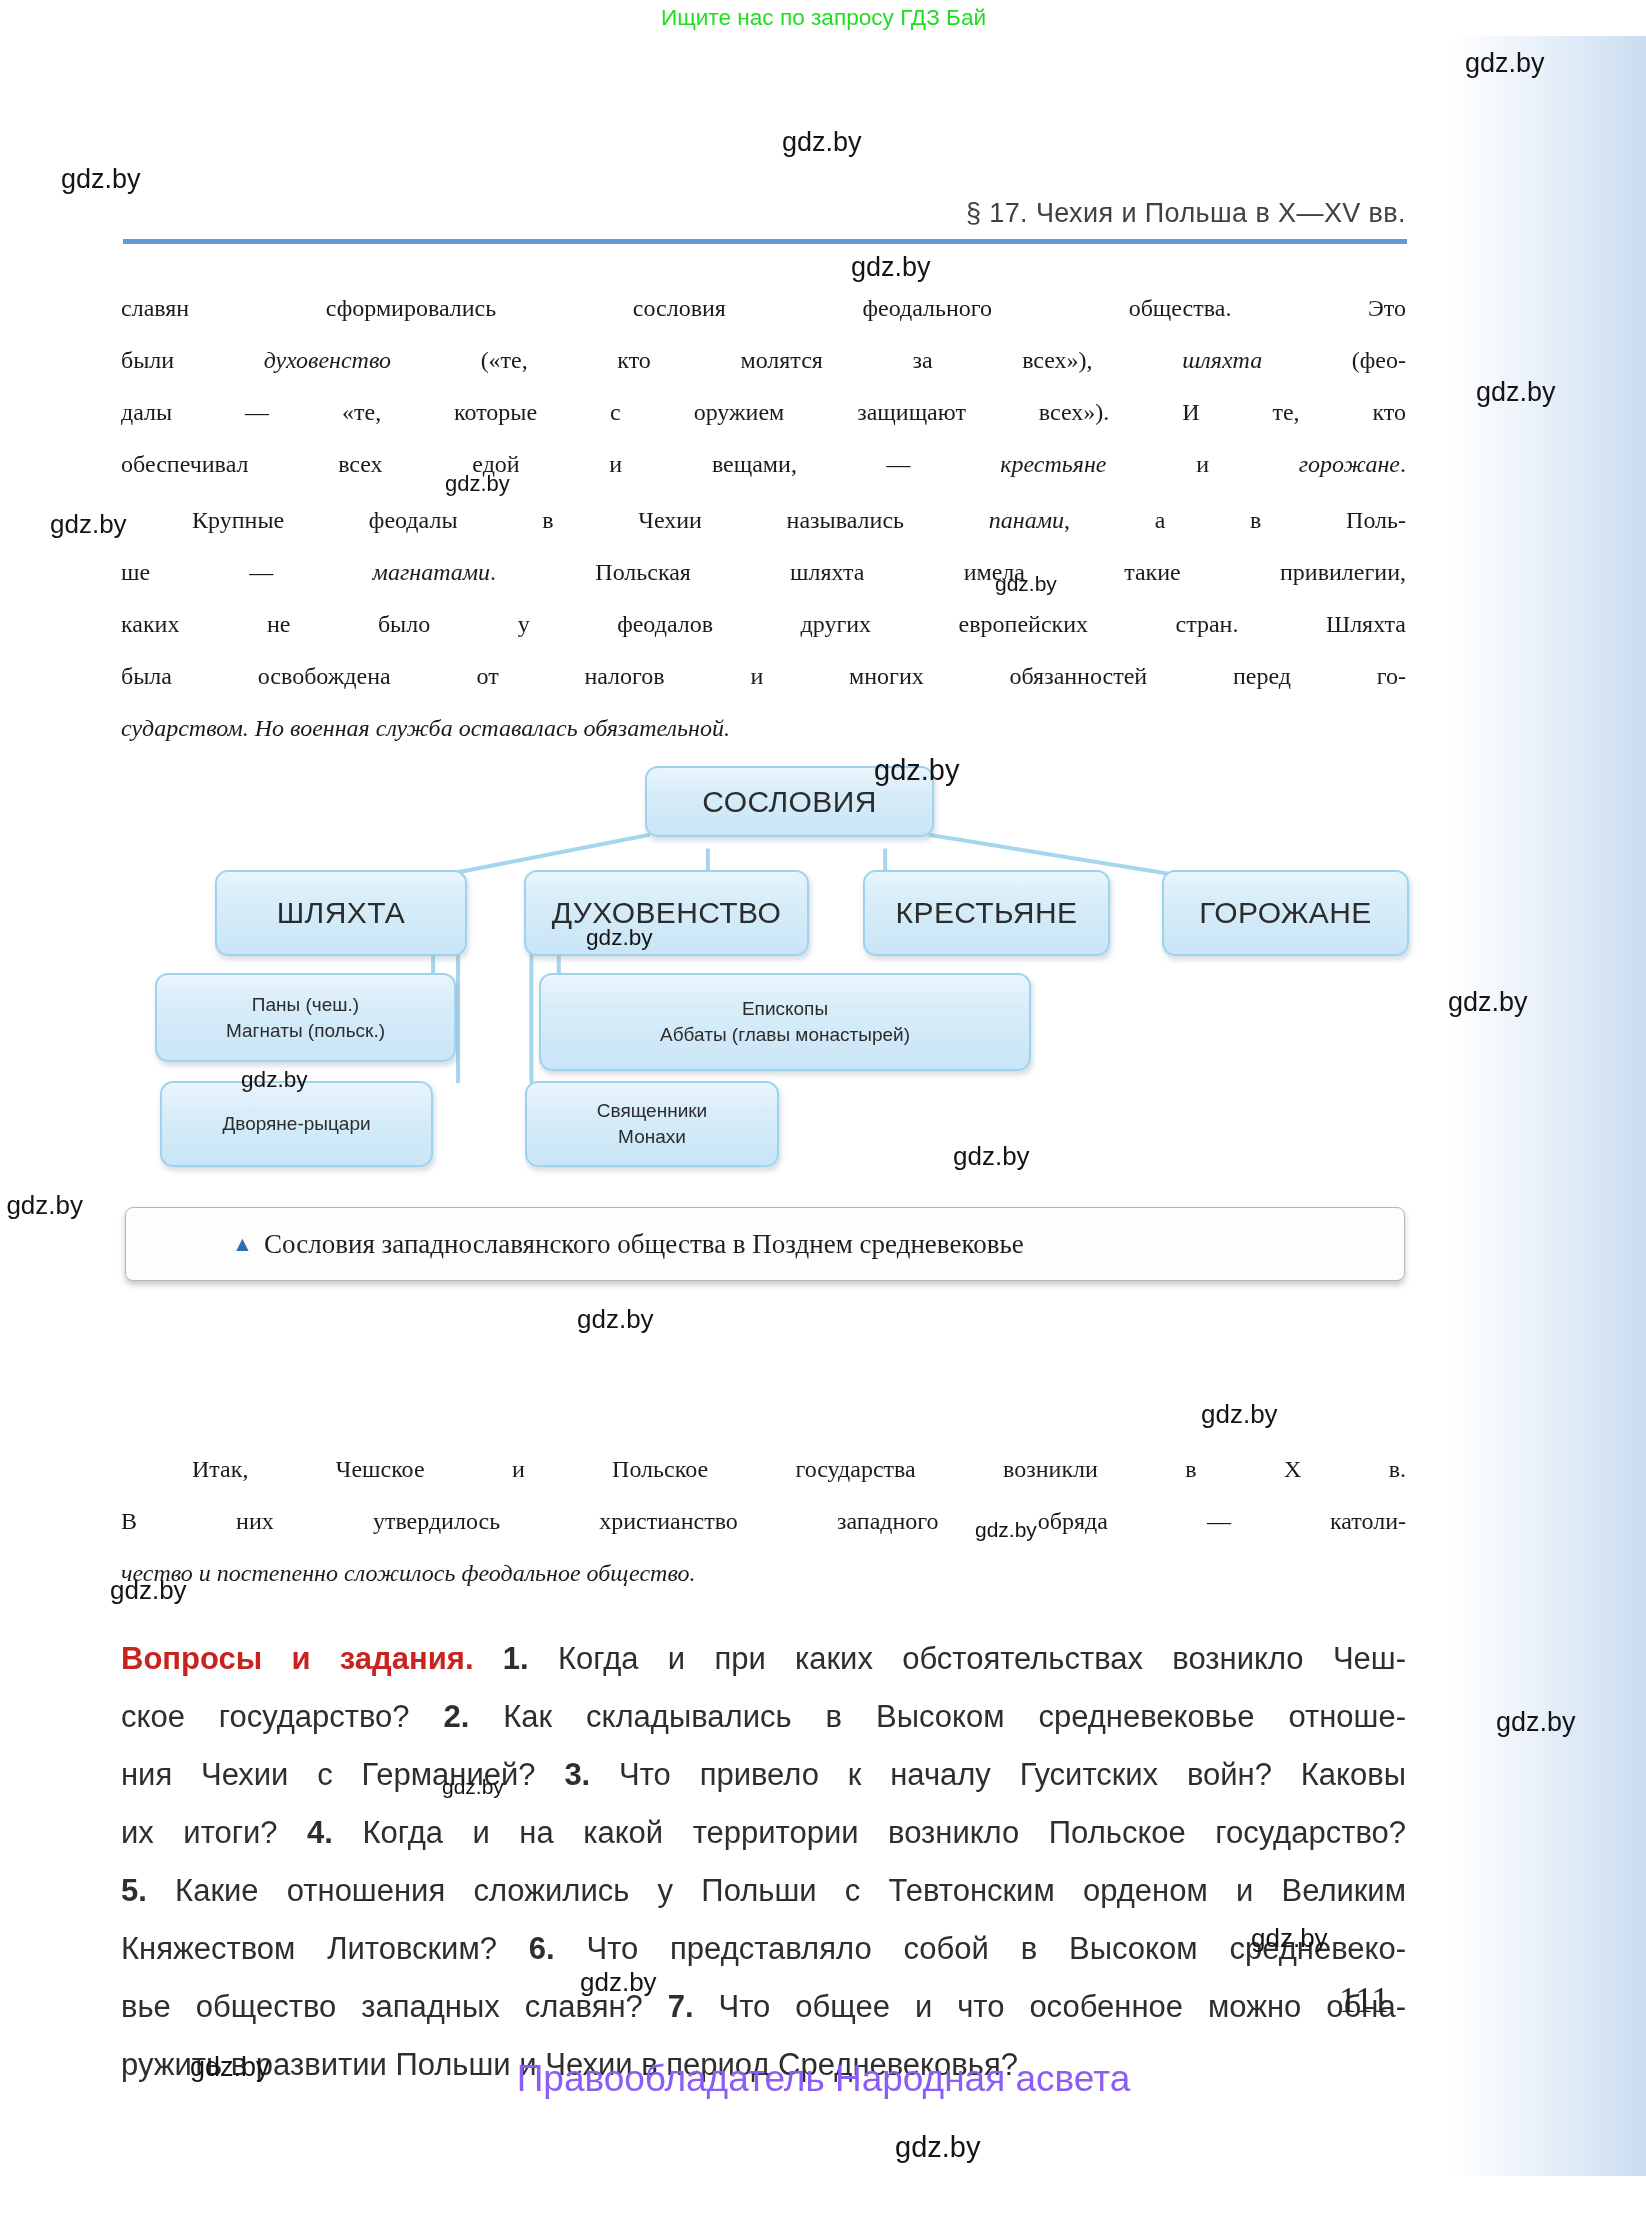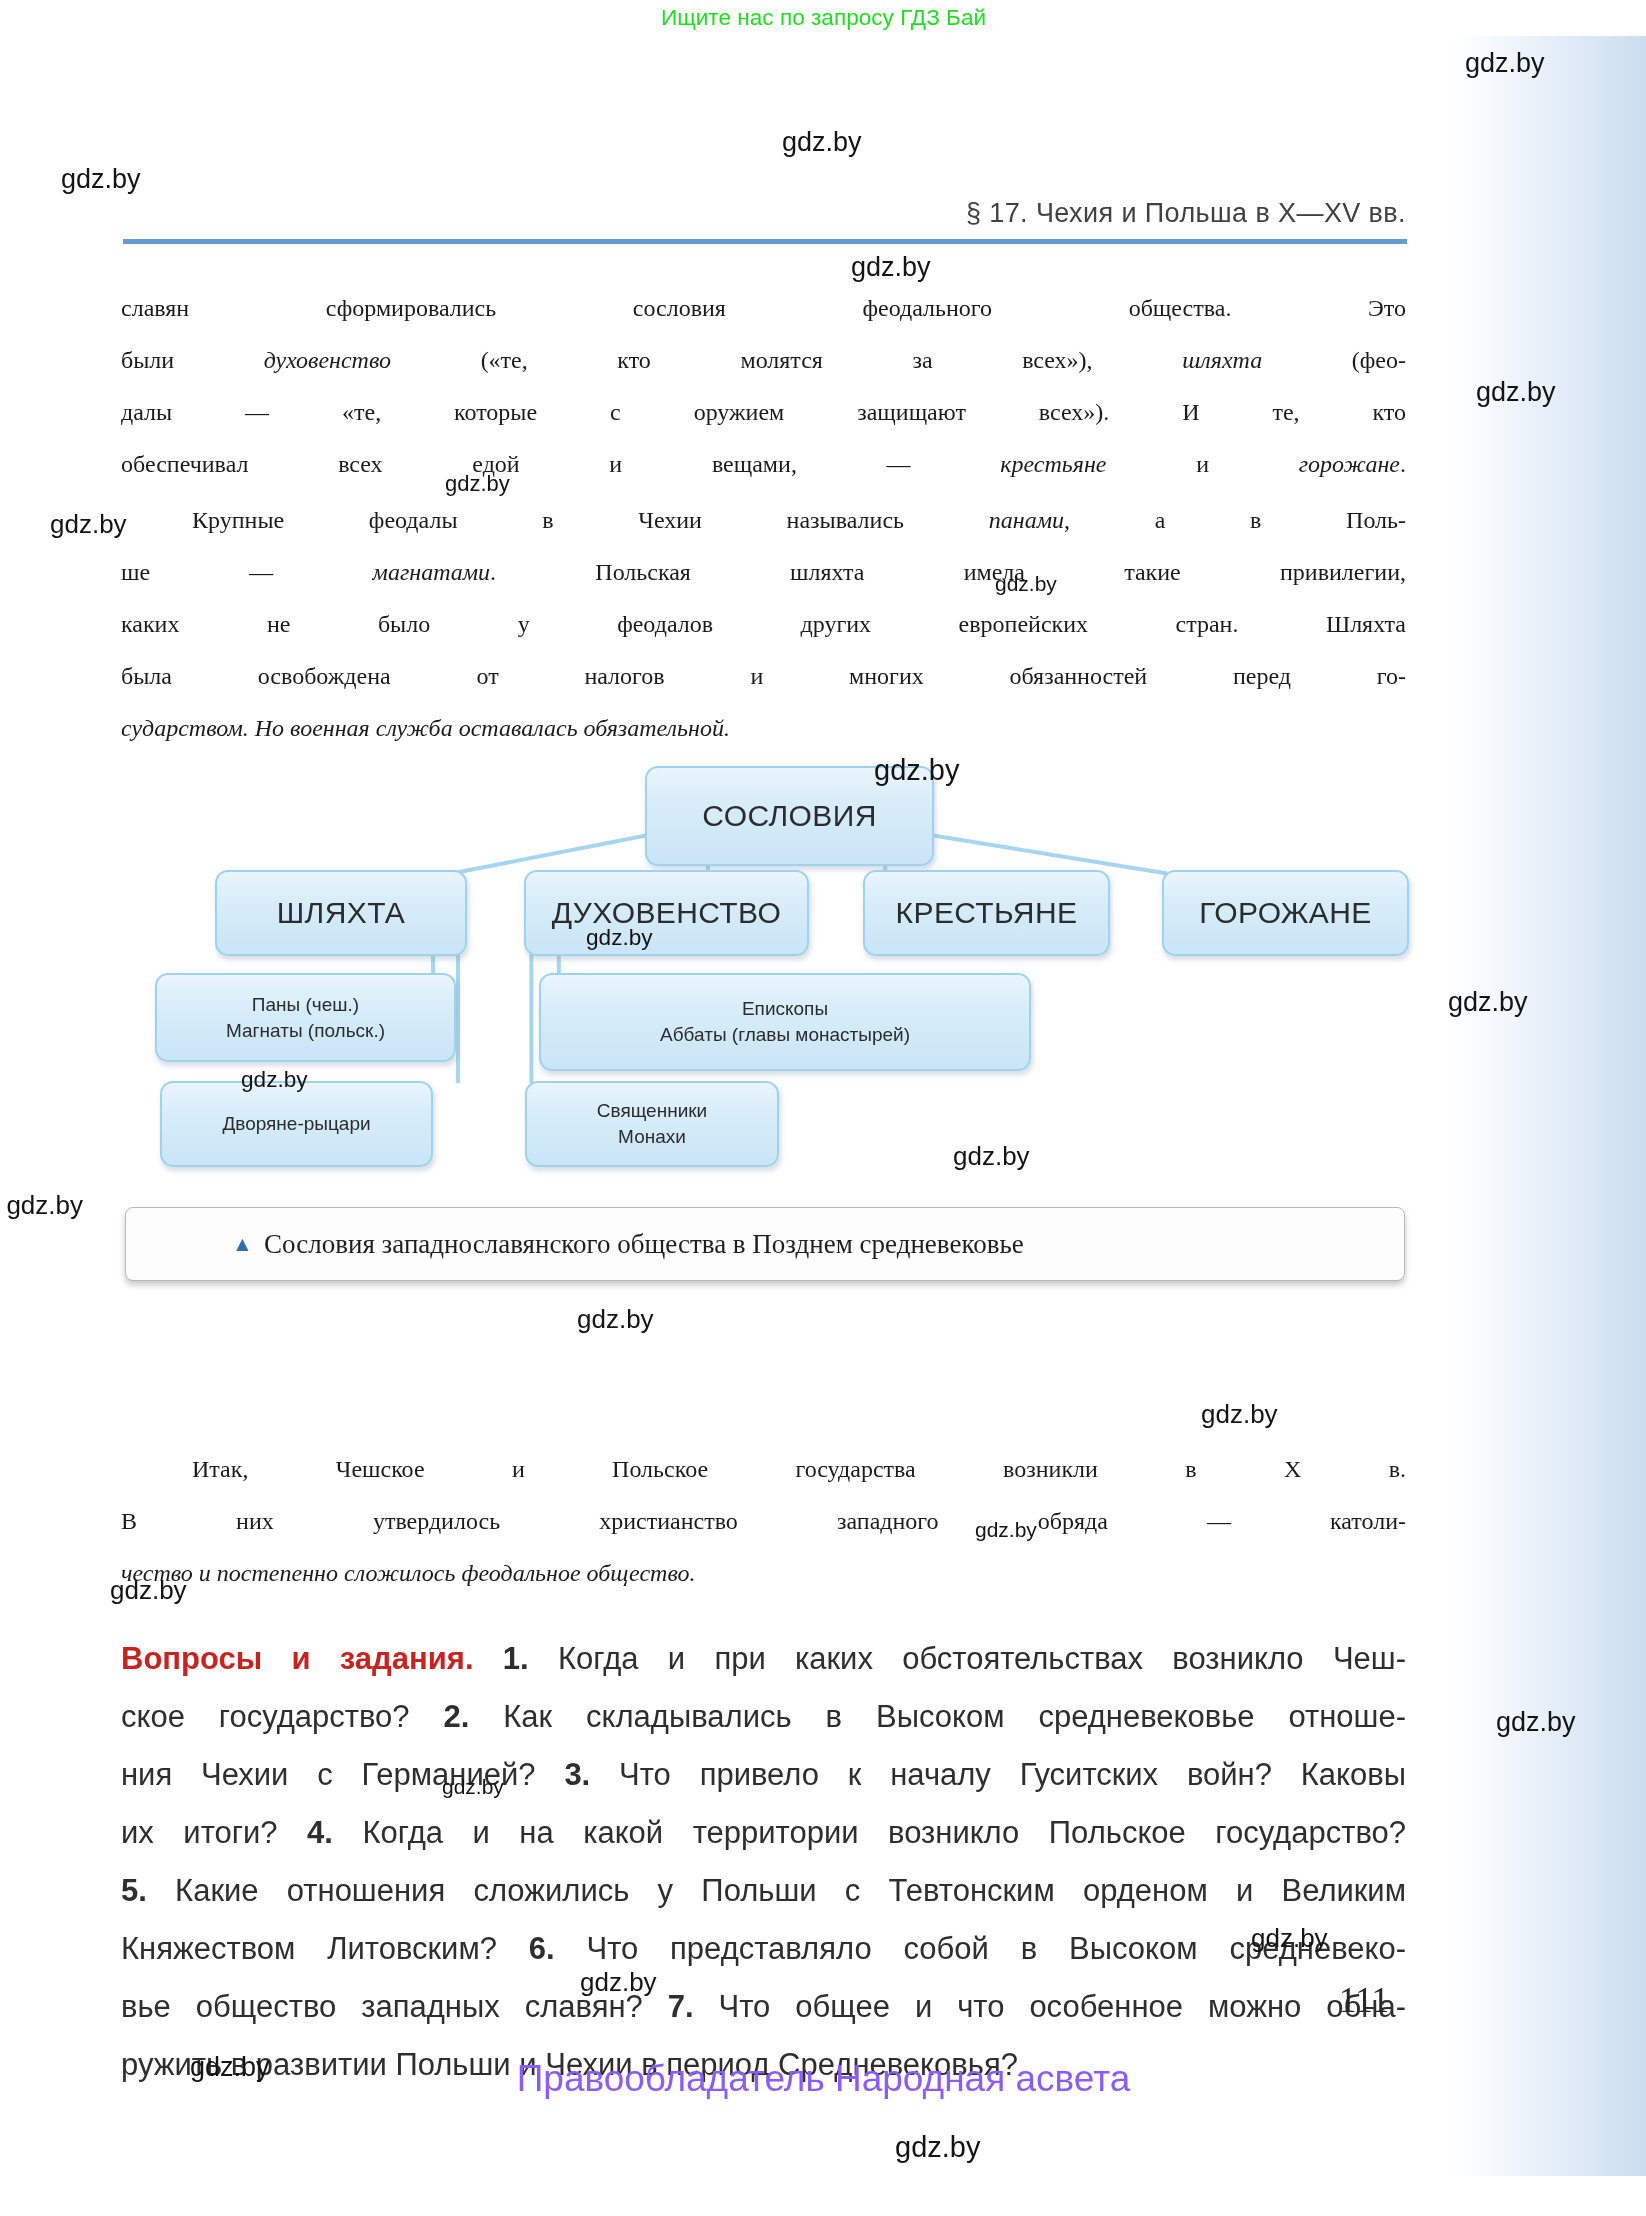--- a/index.html
+++ b/index.html
@@ -102,21 +102,21 @@
       <line x1="1152" y1="1036" x2="1448" y2="1084"></line>
       <line x1="878" y1="1053" x2="878" y2="1082"></line>
       <line x1="1098" y1="1053" x2="1098" y2="1082"></line>
       <line x1="537" y1="1184" x2="537" y2="1210"></line>
       <line x1="568" y1="1184" x2="568" y2="1344"></line>
       <line x1="659" y1="1184" x2="659" y2="1344"></line>
       <line x1="693" y1="1184" x2="693" y2="1210"></line>
     </g>
   </svg>
 
-  <div class="dbox lvl0" style="left:645px;top:766px;width:289px;height:100px">
+  <div class="dbox lvl0" style="left:645px;top:766px;width:289px;height:71px">
     <span class="l">СОСЛОВИЯ</span>
   </div>
   <div class="dbox lvl1" style="left:215px;top:870px;width:252px;height:86px">
     <span class="l">ШЛЯХТА</span>
   </div>
   <div class="dbox lvl1" style="left:524px;top:870px;width:285px;height:86px">
     <span class="l">ДУХОВЕНСТВО</span>
   </div>
   <div class="dbox lvl1" style="left:863px;top:870px;width:247px;height:86px">
     <span class="l">КРЕСТЬЯНЕ</span>

